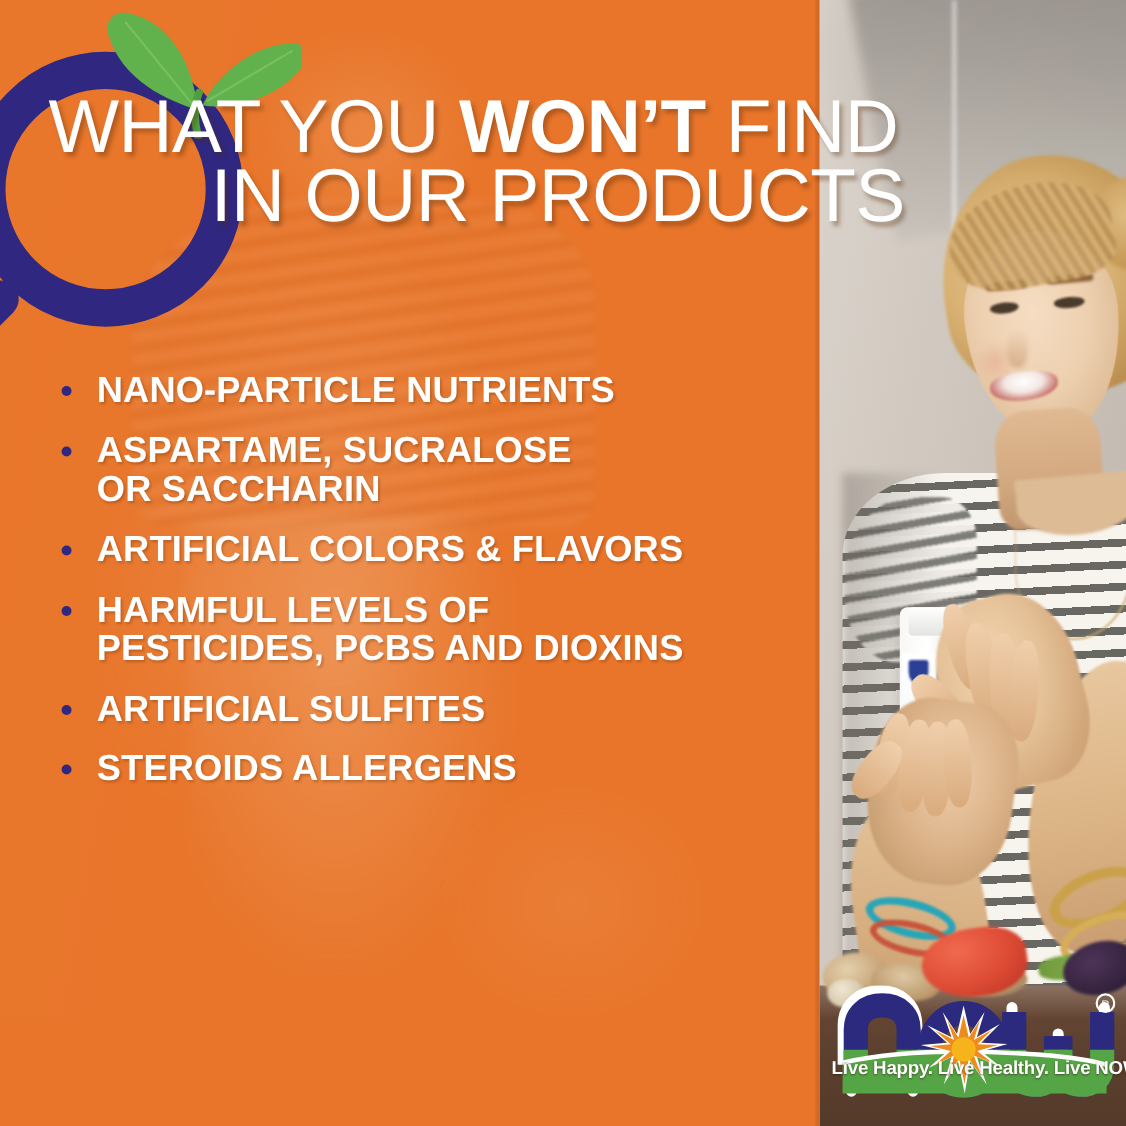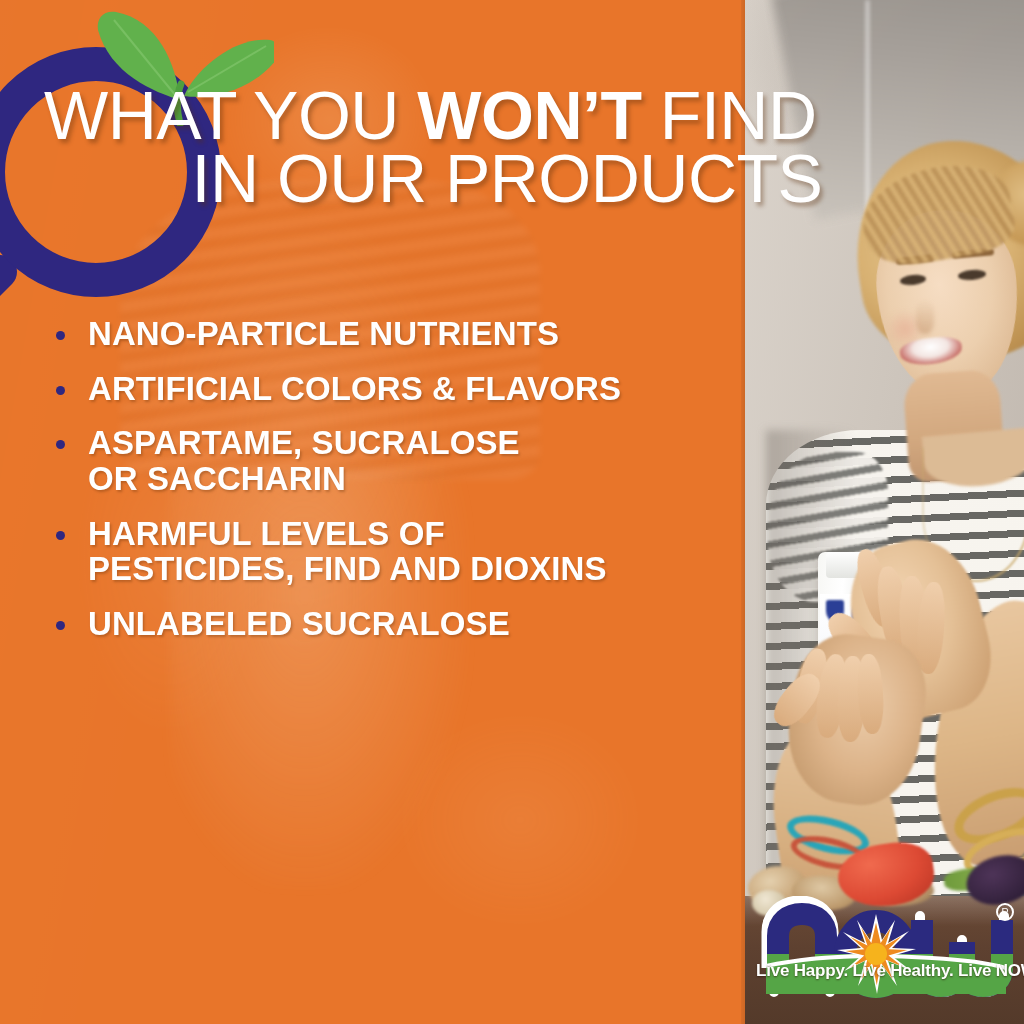--- a/index.html
+++ b/index.html
@@ -444,21 +444,21 @@
     font-weight: 400;
     z-index: 6;
   }
   .headline .l1 { display: block; white-space: nowrap; }
   .headline .l2 { display: block; white-space: nowrap; text-align: center; padding-right: 18px; }
   .headline .strong { font-weight: 700; }
 
   
   .bullet-list {
     position: absolute;
-    left: 44px; top: 316px;
+    left: 44px; top: 336px;
     width: 700px;
     z-index: 6;
   }
   .bullet-item {
     position: relative;
     padding-left: 44px;
     margin-bottom: 19px;
     color: #ffffff;
     font-size: 33px;
     font-weight: 700;
@@ -600,26 +600,27 @@
 
   <div class="headline">
     <span class="l1">
       <span>WHAT YOU </span><span class="strong">WON’T</span><span> FIND</span>
     </span>
     <span class="l2">IN OUR PRODUCTS</span>
   </div>
 
   <div class="bullet-list">
     <div class="bullet-item">NANO-PARTICLE NUTRIENTS</div>
-    <div class="bullet-item">ARTIFICIAL COLORS &amp; FLAVORS</div>
     <div class="bullet-item">ASPARTAME, SUCRALOSE
 OR SACCHARIN</div>
+    <div class="bullet-item">ARTIFICIAL COLORS &amp; FLAVORS</div>
     <div class="bullet-item">HARMFUL LEVELS OF
-PESTICIDES, FIND AND DIOXINS</div>
-    <div class="bullet-item">UNLABELED SUCRALOSE</div>
+PESTICIDES, PCBS AND DIOXINS</div>
+    <div class="bullet-item">ARTIFICIAL SULFITES</div>
+    <div class="bullet-item">STEROIDS ALLERGENS</div>
   </div>
 
   <div class="now-logo">
     <svg width="262" height="104" viewBox="0 0 262 104" aria-hidden="true">
       <defs>
         <clipPath id="markClip">
           <path d="M18 70 V36 C18 20 30 10 46 10 C62 10 74 20 74 36 V70 H104 V36
                    C104 20 116 10 132 10 C150 10 162 22 162 40 V70 H188 V36
                    C188 20 200 10 216 10 C234 10 246 24 246 42 V70
                    C246 84 234 94 218 94 H46 C30 94 18 84 18 70 Z"></path>

